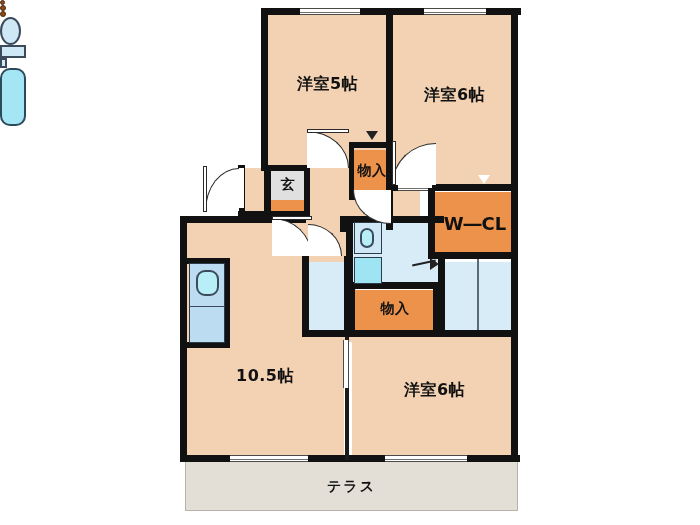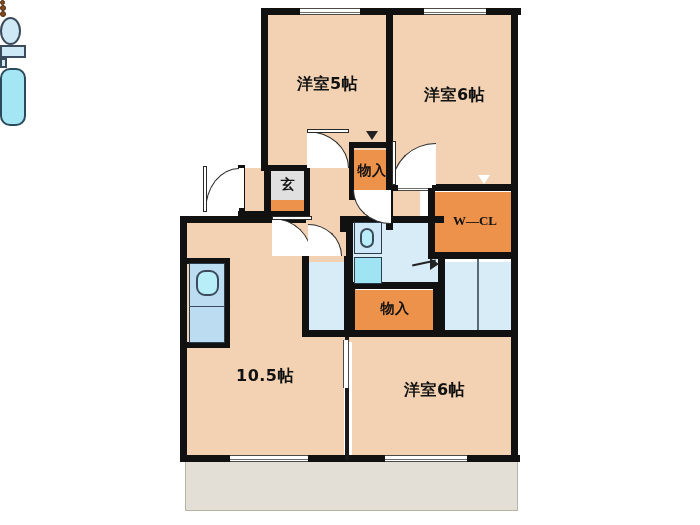--- a/index.html
+++ b/index.html
@@ -70,21 +70,21 @@
     position: absolute;
     color: #111111;
     font-weight: 700;
     text-align: center;
     white-space: nowrap;
     letter-spacing: 0.5px;
     line-height: 1.18;
   }
   .lbl-room   { font-size: 16px; }
   .lbl-small  { font-size: 14px; }
-  .lbl-wcl    { font-size: 13px; letter-spacing: 0px; font-family: Liberation Serif, serif; }
+  .lbl-wcl    { font-size: 18px; letter-spacing: 0px; }
   .lbl-terr   { font-size: 14px; font-weight: 600; letter-spacing: 2px; }
 
   
   .fix-outline { border: 1px solid #2b3b4a; box-sizing: border-box; }
   .sink-basin {
     border: 2px solid #3b4b5c;
     border-radius: 9px;
     background: #b7eef7;
     box-sizing: border-box;
   }
@@ -280,14 +280,15 @@
   <div class="label lbl-room" style="left:186px; top:367px; width:158px;">10.5帖</div>
 
   <div class="label lbl-small" style="left:352px; top:162px; width:40px;">物入</div>
 
   <div class="label lbl-small" style="left:354px; top:300px; width:82px;">物入</div>
 
   <div class="label lbl-wcl" style="left:434px; top:213px; width:82px;">W―CL</div>
 
   <div class="label lbl-small" style="left:270px; top:176px; width:36px;">玄</div>
 
+  <div class="label lbl-terr" style="left:185px; top:478px; width:333px;">テラス</div>
 
 </div>
 
 </body></html>

